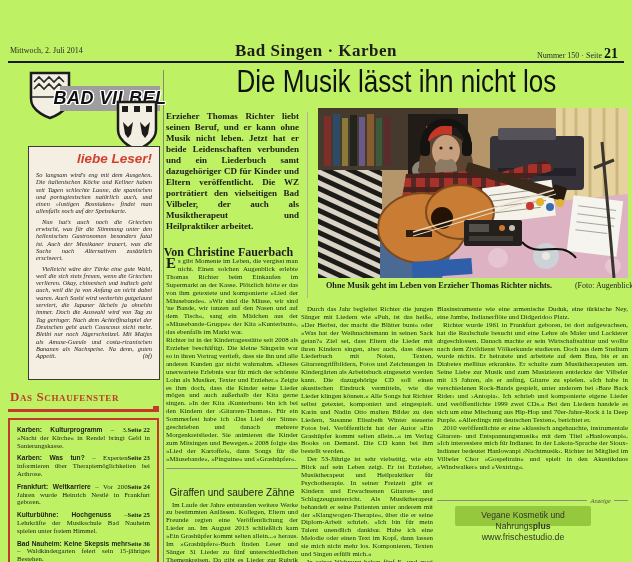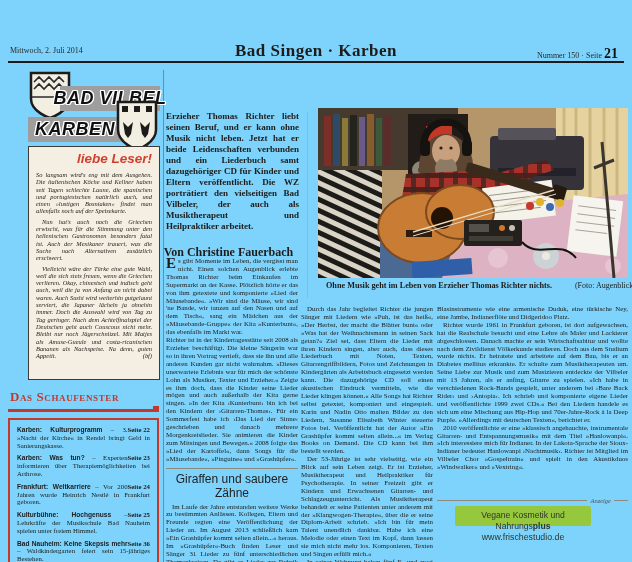--- a/index.html
+++ b/index.html
@@ -1,17 +1,17 @@
 <!DOCTYPE html>
 <html><head>
 <meta charset="utf-8">
 <style>
   html,body{margin:0;padding:0;background:#d8d4c8;}
   #page{position:relative;width:632px;height:562px;margin:0 auto;overflow:hidden;
-        background:#7dd3fc;color:#1e1c1a;font-family:"Liberation Serif",serif;}
+        background:#bef264;color:#1e1c1a;font-family:"Liberation Serif",serif;}
   .abs{position:absolute;}
   
   .mh-date{left:10px;top:46px;font-size:8px;color:#2a2a2a;}
   .mh-section{left:0;right:0;top:41px;text-align:center;font-size:17px;font-weight:700;letter-spacing:.5px;}
   .mh-num{right:14px;top:46px;font-size:8px;color:#2a2a2a;}
   .mh-num b{font-size:14px;font-weight:700;color:#111;}
   .mh-rule{left:8px;right:8px;top:61px;height:2px;background:#1a1a1a;}
   .v-divider{left:163px;top:70px;bottom:0;width:1px;background:#8a8578;}
   .lead-divider{left:307px;top:112px;height:186px;width:1px;background:#b4ae9e;}
   
@@ -48,22 +48,22 @@
   .caption{left:318px;top:281px;width:310px;display:flex;justify-content:space-between;align-items:baseline;padding-left:8px;}
   .caption .cap{font-weight:700;font-size:8.2px;}
   .caption .credit{font-size:8px;color:#222;}
   .col{overflow:hidden;}
   .col p{margin:0;font-size:6.9px;line-height:7.9px;text-align:justify;}
   .col p.ind{text-indent:6px;}
   .col1{left:166px;top:257px;width:132px;height:305px;}
   .col2{left:301px;top:305px;width:132px;height:257px;}
   .col3{left:437px;top:305px;width:191px;height:190px;}
   .dropcap{float:left;font-size:15px;line-height:13px;font-weight:700;padding-right:2px;}
-  .subhead{margin:5px 0 3px;border-top:1px solid #8d897c;padding-top:3px;text-align:center;
-    font-family:"Liberation Sans",sans-serif;font-size:12px;color:#222;}
+  .subhead{margin:5px 0 3px;border-top:1px solid #8d897c;padding-top:18px;text-align:center;
+    font-family:"Liberation Sans",sans-serif;font-size:10px;color:#222;}
   
   .anz-row{left:437px;top:497px;width:191px;display:flex;align-items:center;gap:3px;}
   .anz-line{flex:1;border-top:1px solid #8f8a7d;}
   .anz-line2{width:14px;border-top:1px solid #8f8a7d;}
   .anz-label{font-size:6.5px;color:#55524a;font-style:italic;}
   .ad-box{left:455px;top:506px;width:136px;height:20px;background:#96c83e;border-radius:2px;
     text-align:center;padding-top:4px;box-sizing:border-box;
     font-family:"Liberation Sans",sans-serif;color:#30352a;}
   .ad-box .l1{font-size:8.6px;line-height:11px;}
   .ad-box .l1 b{font-weight:700;}
@@ -86,23 +86,20 @@
 
   <svg class="abs" style="left:29px;top:71px" width="42" height="49" viewBox="0 0 42 49">
     <path d="M2,2 h38 v26 c0,13 -19,19 -19,19 c0,0 -19,-6 -19,-19 z" fill="#f2eee2" stroke="#1e1c1a" stroke-width="2.5"></path>
     <path d="M5,11 l5,-5 l5,5 l5,-5 l5,5 l5,-5 l5,5" fill="none" stroke="#2a2a2a" stroke-width="1.6"></path>
     <path d="M5,18 l5,-5 l5,5 l5,-5 l5,5 l5,-5 l5,5" fill="none" stroke="#2a2a2a" stroke-width="1.6"></path>
     <path d="M3,26 h36" stroke="#2a2a2a" stroke-width="1.6"></path>
   </svg>
   <div class="abs banner" style="left:60px;top:86px;width:100px;height:25px">
     <span>BAD VILBEL</span>
   </div>
-  <div class="abs banner" style="left:28px;top:117px;width:94px;height:25px">
-    <span>KARBEN</span>
-  </div>
   <svg class="abs" style="left:116px;top:100px" width="42" height="52" viewBox="0 0 42 52">
     <path d="M2,2 h38 v28 c0,13 -19,20 -19,20 c0,0 -19,-7 -19,-20 z" fill="#f2eee2" stroke="#1e1c1a" stroke-width="2.5"></path>
     <path d="M6,6 h6 v6 h-6 z M18,6 h6 v6 h-6 z M30,6 h6 v6 h-6 z" fill="#1e1c1a"></path>
     <path d="M7,22 l5,5 l5,-5 l-2,12 l-3,4 l-3,-4 z" fill="#1e1c1a"></path>
     <path d="M24,22 l5,5 l5,-5 l-2,12 l-3,4 l-3,-4 z" fill="#1e1c1a"></path>
   </svg>
 
   <div class="abs morning">
     <div class="morning-t2">liebe Leser!</div>
     <p class="first">So langsam wird's eng mit dem Ausgehen. Die italienischen Köche und Kellner haben seit Tagen schlechte Laune, die spanischen und portugiesischen natürlich auch, und einen »lustigen Bosniaken« findet man allenfalls noch auf der Speisekarte.</p>
@@ -127,20 +124,23 @@
     </p>
     <p class="sf-item">
       <span class="lead">Kulturbühne: Hochgenuss</span><span class="pg">Seite 25</span><span> – Lehrkräfte der Musikschule Bad Nauheim spielen unter freiem Himmel.</span>
     </p>
     <p class="sf-item">
       <span class="lead">Bad Nauheim: Keine Skepsis mehr</span><span class="pg">Seite 36</span><span> – Waldkindergarten feiert sein 15-jähriges Bestehen.</span>
     </p>
 
   </div>
 
+  <div class="abs headline">
+    <span>Die Musik lässt ihn nicht los</span>
+  </div>
   <div class="abs lead-par">Erzieher Thomas Richter liebt seinen Beruf, und er kann ohne Musik nicht leben. Jetzt hat er beide Leidenschaften verbunden und ein Liederbuch samt dazugehöriger CD für Kinder und Eltern veröffentlicht. Die WZ porträtiert den vielseitigen Bad Vilbeler, der auch als Musiktherapeut und Heilpraktiker arbeitet.</div>
   <div class="abs byline">Von Christine Fauerbach</div>
 
   <svg class="abs photo" width="310" height="170" viewBox="0 0 310 170">
     <defs>
       <pattern id="plaid" width="14" height="14" patternUnits="userSpaceOnUse">
         <rect width="14" height="14" fill="#a8322a"></rect>
         <rect y="9" width="14" height="5" fill="#50201c"></rect>
         <rect x="9" width="5" height="14" fill="#3c2420" opacity=".75"></rect>
       </pattern>

